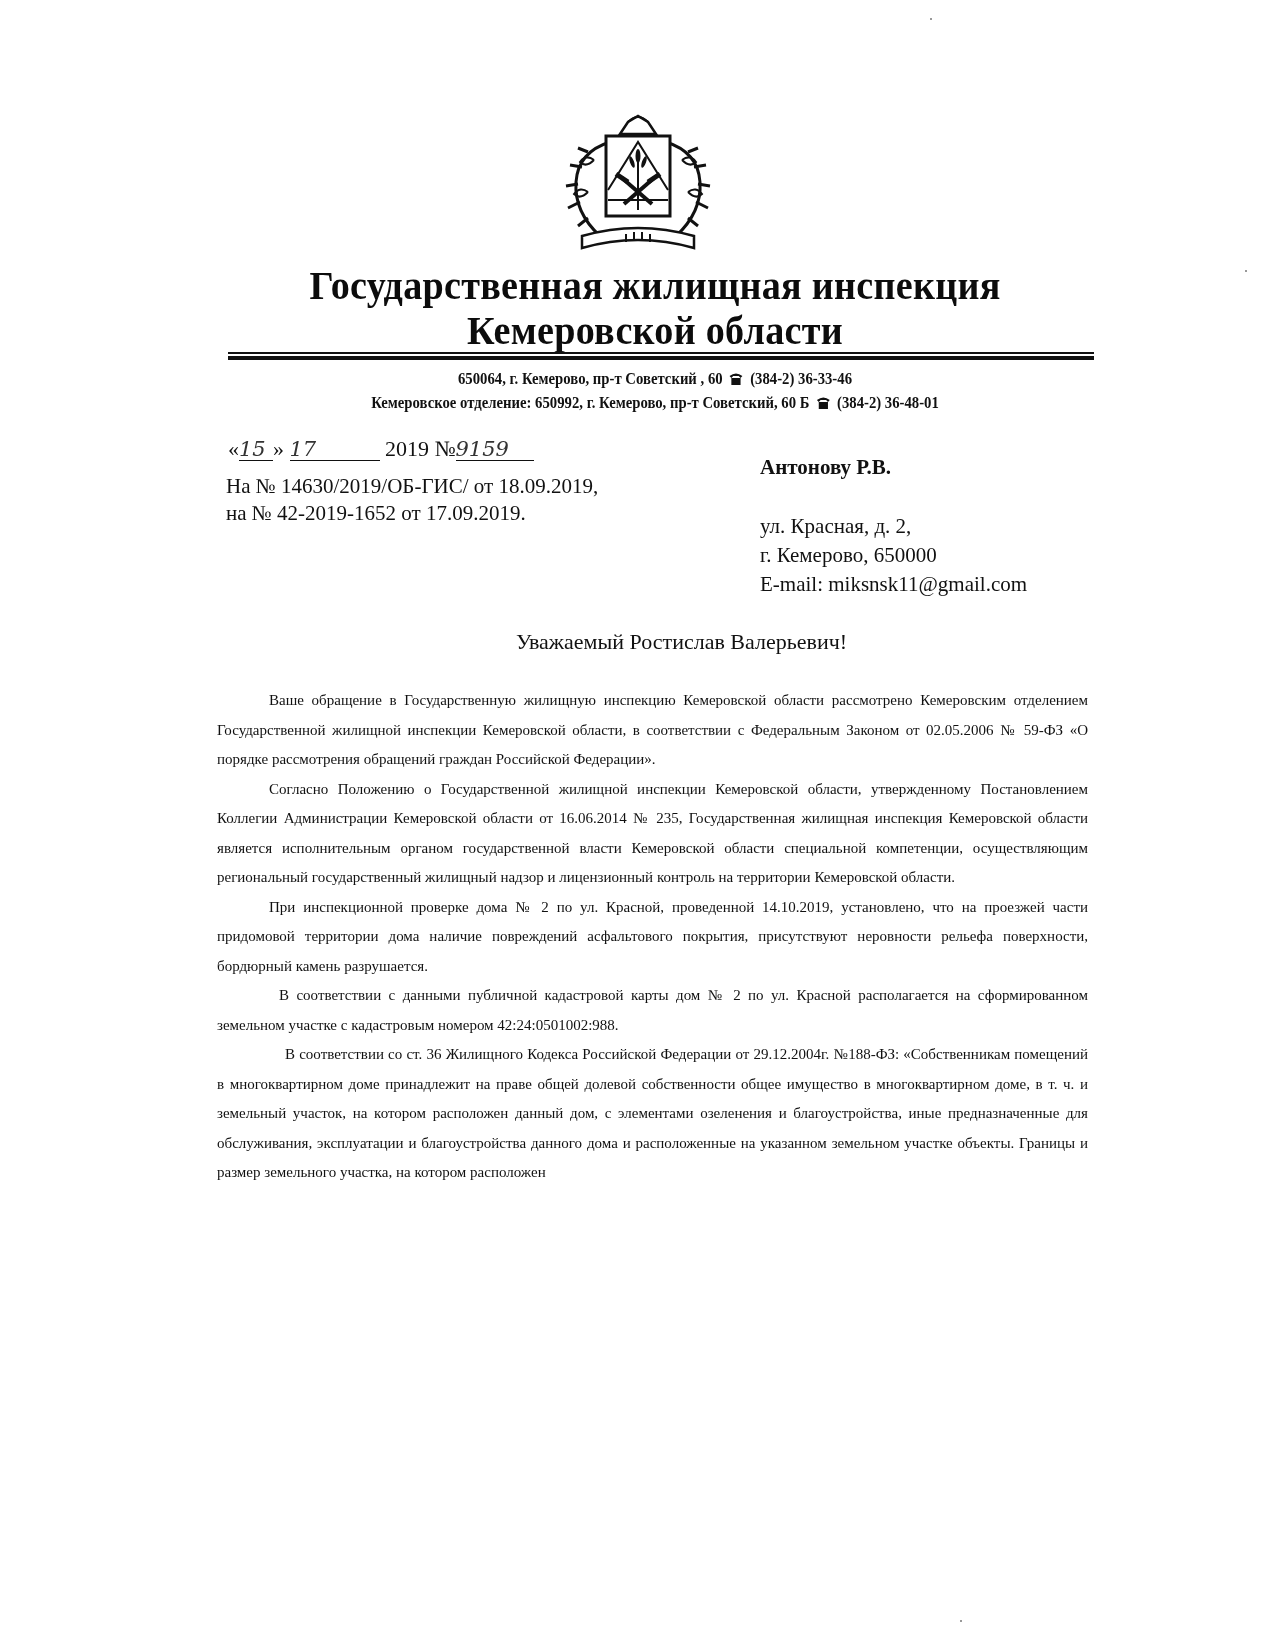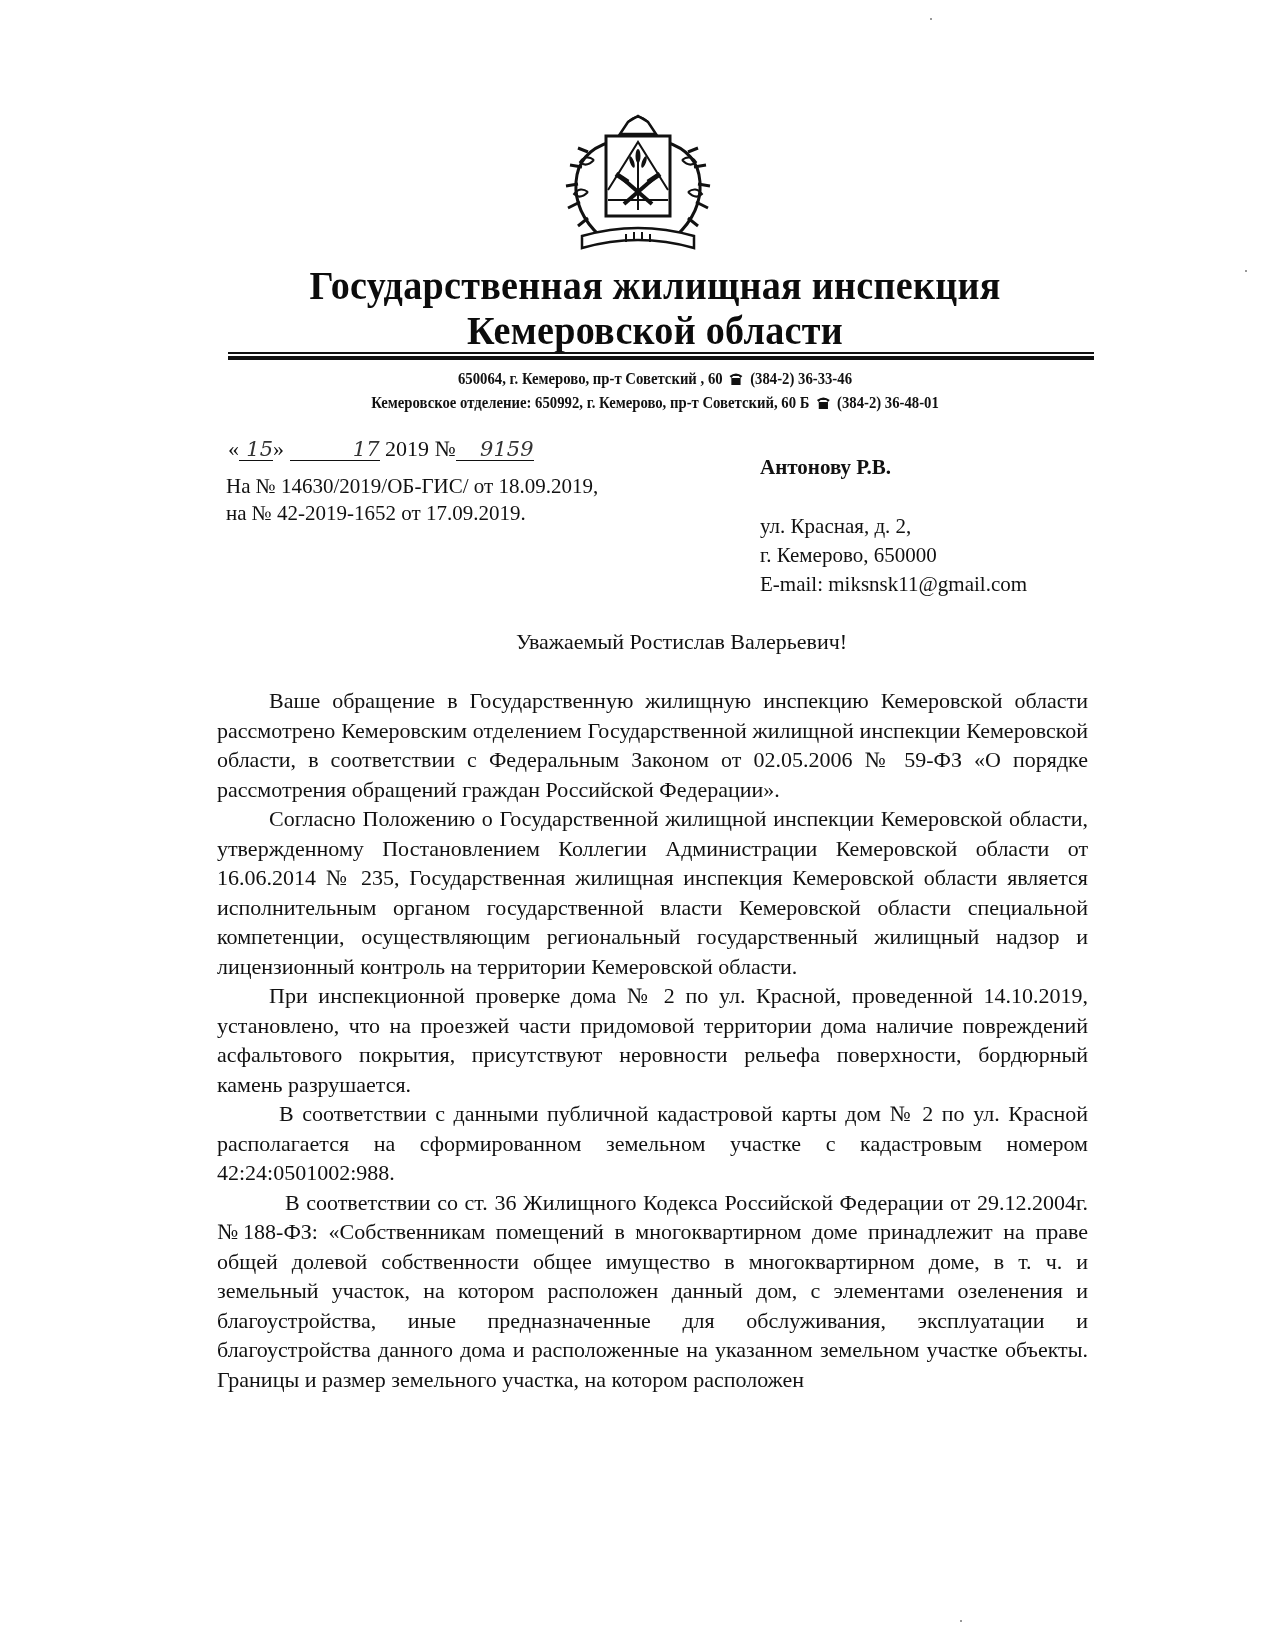--- a/index.html
+++ b/index.html
@@ -22,41 +22,41 @@
 
   .addr {
     position: absolute; left: 180px; width: 950px; text-align: center;
     font-family: "Liberation Serif", serif; font-weight: bold; font-size: 16px;
     transform: scaleX(0.92); transform-origin: center; line-height: 1;
   }
   .addr.a1 { top: 371px; }
   .addr.a2 { top: 395px; }
   .phone-glyph { display: inline-block; width: 16px; height: 13px; vertical-align: -1px; margin: 0 3px; }
   .date-line { position: absolute; left: 228px; top: 436px; font-size: 22px; white-space: nowrap; }
-  .hand { font-family: "DejaVu Serif", serif; font-style: italic; font-size: 21px; color: #333; display: inline-block; border-bottom: 1.5px solid #111; text-align: right; line-height: 22px; }
+  .hand { font-family: "DejaVu Serif", serif; font-style: italic; font-size: 21px; color: #333; display: inline-block; border-bottom: 1.5px solid #111; text-align: left; line-height: 22px; }
   .hand.day { width: 34px; }
   .hand.month { width: 90px; }
   .hand.num { width: 78px; }
 
   .ref { position: absolute; left: 226px; font-size: 21px; white-space: nowrap; }
   .ref.r1 { top: 474px; }
   .ref.r2 { top: 501px; }
 
   .recipient { position: absolute; left: 760px; font-size: 21px; white-space: nowrap; }
   .recipient.name { top: 455px; font-weight: bold; }
   .recipient.street { top: 514px; }
   .recipient.city { top: 543px; }
   .recipient.email { top: 572px; text-align: center; }
 
   .salutation { position: absolute; left: 0; width: 1275px; text-align: center; top: 629px; font-size: 22px; padding-left: 24px; }
   .salutation span { margin-left: 40px; }
 
   .body-text {
     position: absolute; left: 217px; width: 871px; top: 686px;
-    font-size: 22px; line-height: 29.5px; text-align: justify;
+    font-size: 15px; line-height: 29.5px; text-align: justify;
   }
   .body-text p { margin: 0; text-indent: 52px; }
   .body-text p.deep { text-indent: 62px; }
   .body-text p.deeper { text-indent: 68px; }
 
   .speck { position: absolute; background: #777; border-radius: 50%; }
 </style>
 </head>
 <body>
 

